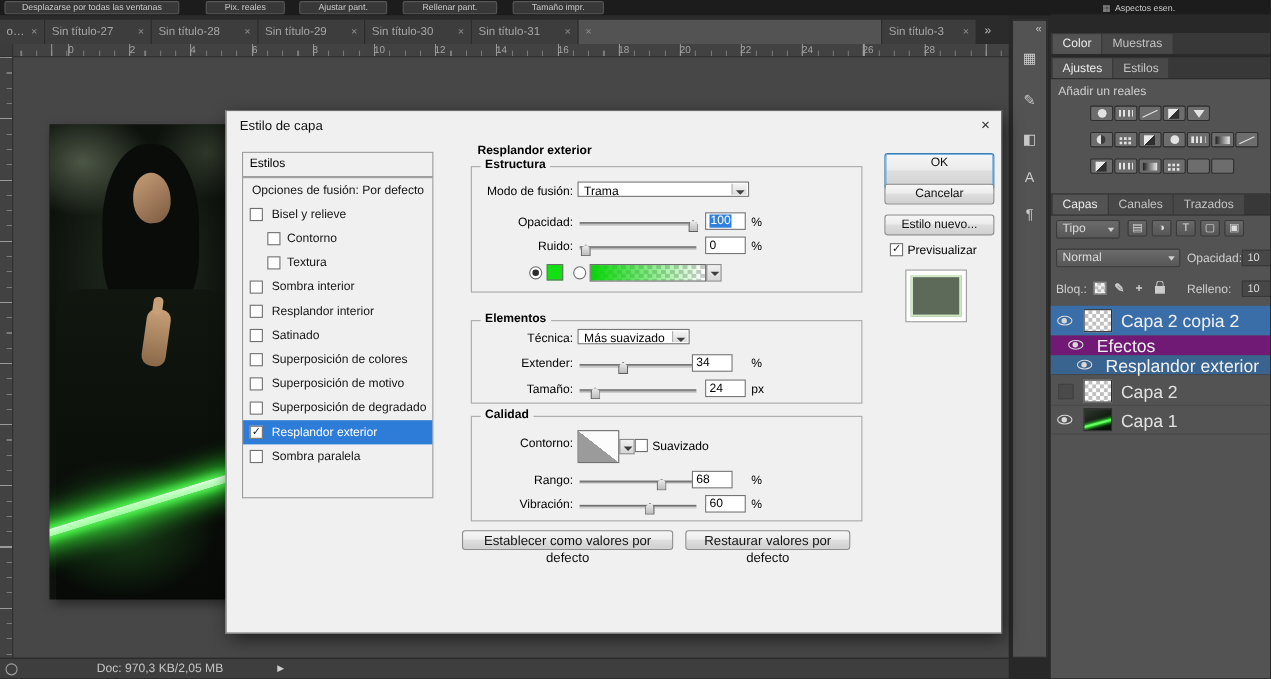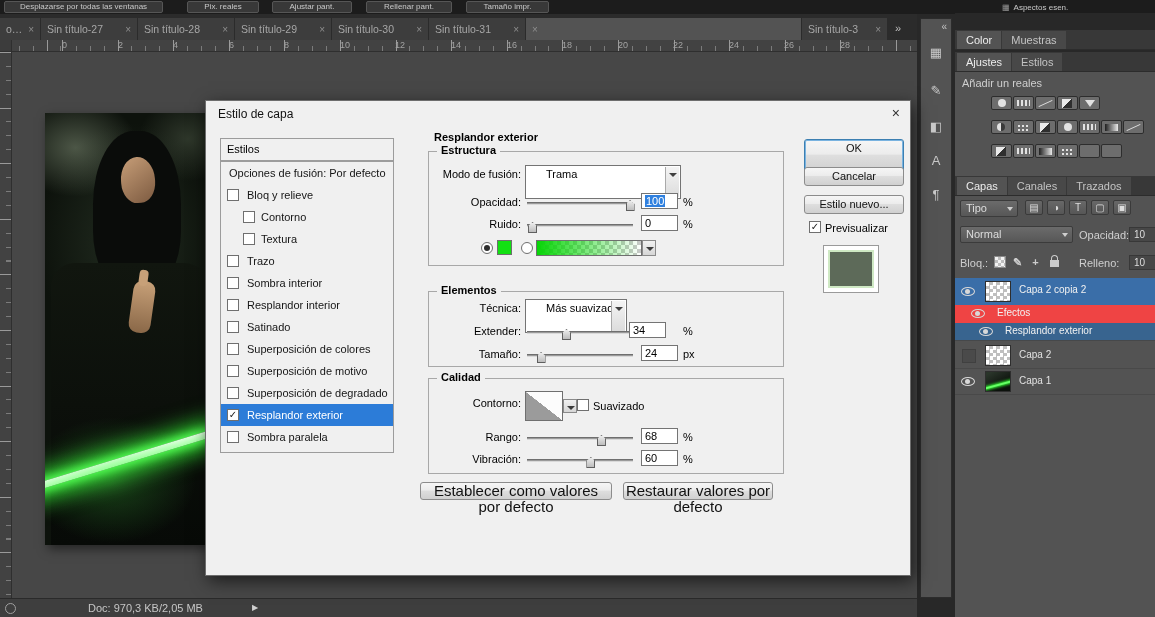--- a/index.html
+++ b/index.html
@@ -62,21 +62,21 @@
 .dcar{position:absolute;right:4px;top:6px;width:0;height:0;border:3px solid transparent;border-top:4px solid #cfcfcf}
 .dval{position:absolute;height:15px;background:#474747;border:1px solid #383838;color:#dddddd;font-size:10px;line-height:13px;padding:0 4px}
 .ficon{position:absolute;top:4px;width:18px;height:15px;background:linear-gradient(#686868,#565656);border:1px solid #3a3a3a;color:#ddd;font-size:10px;line-height:13px;text-align:center;border-radius:2px}
 .licon{position:absolute;width:15px;height:15px;color:#cccccc;font-size:11px;text-align:center;line-height:14px;font-weight:bold}
 .lchk{position:absolute;width:12px;height:12px;border:1px solid #8a8a8a;background-image:repeating-conic-gradient(#bdbdbd 0% 25%,#f2f2f2 0% 50%);background-size:6px 6px}
 .lock{position:absolute;width:9px;height:7px;background:#cccccc}
 .lock::before{content:"";position:absolute;top:-5px;left:1px;width:5px;height:5px;border:1.5px solid #ccc;border-bottom:none;border-radius:4px 4px 0 0}
 .eye{position:absolute;width:14px;height:9px;border:1px solid #d8d8d8;border-radius:50%}
 .eye::after{content:"";position:absolute;left:3px;top:1px;width:5px;height:5px;background:#d8d8d8;border-radius:50%}
 .layrow{position:absolute;left:0;width:200px}
-.lname{position:absolute;font-size:10px;color:#f1f1f1;white-space:nowrap}
+.lname{position:absolute;font-size:16px;color:#f1f1f1;white-space:nowrap}
 .thumb{position:absolute;border:1px solid #2e2e2e}
 .checker{background-color:#fff;background-image:repeating-conic-gradient(#bfbfbf 0% 25%,#ffffff 0% 50%);background-size:7px 7px}
 .mthumb{background:linear-gradient(150deg,#2a352a 10%,#0c110c 70%);overflow:hidden}
 .mthumb::after{content:"";position:absolute;left:-3px;top:12px;width:30px;height:2px;background:#66ff66;transform:rotate(-15deg);box-shadow:0 0 3px 1px #33ff33}
 .vwell{position:absolute;width:14px;height:14px;border:1px solid #404040;background:#4a4a4a}
 
 
 .adj{position:absolute;width:21px;height:14px;background:#6d6d6d;border:1px solid #2d2d2d;border-radius:2px}
 .aS::after{content:"";position:absolute;left:6px;top:2px;width:8px;height:8px;border-radius:50%;background:#e2e2e2}
 .aB::after{content:"";position:absolute;left:3px;top:3px;width:13px;height:6px;background:repeating-linear-gradient(to right,#e2e2e2 0 2px,transparent 2px 4px)}
@@ -91,38 +91,38 @@
 .dialog{background:#f0f0f0;border:1px solid #6d6d6d;box-shadow:3px 5px 16px rgba(0,0,0,.6);font-size:11px;color:#000;z-index:40}
 .dlg-close{position:absolute;right:10px;top:4px;font-size:14px;color:#333}
 .dlg-titletext{position:absolute;left:12px;top:6px;font-size:12px;color:#111}
 .box{position:absolute;border:1px solid #9c9c9c}
 .st-h{display:block;font-size:11px;line-height:21px;padding-left:6px}
 .sec-title{position:absolute;font-weight:bold;font-size:11px}
 .grp{position:absolute;border:1px solid #a8a8a8}
 .grp-t{position:absolute;top:-8px;left:8px;background:#f0f0f0;padding:0 4px;font-weight:bold;font-size:11px}
 .flab{position:absolute;left:0;width:92px;text-align:right;font-size:11px;white-space:nowrap}
 .unit{position:absolute;font-size:11px}
-.combo{position:absolute;height:34px;background:#fff;border:1px solid #747474;font-size:11px;line-height:16px;padding:0 18px 0 20px;white-space:nowrap}
+.combo{position:absolute;height:14px;background:#fff;border:1px solid #747474;font-size:11px;line-height:16px;padding:0 18px 0 5px;white-space:nowrap}
 .car{position:absolute;right:1px;top:1px;bottom:1px;width:14px;background:linear-gradient(#f4f4f4,#dcdcdc);border-left:1px solid #a9a9a9}
 .car::after{content:"";position:absolute;left:3px;top:6px;width:0;height:0;border:4px solid transparent;border-top:4px solid #404040}
 .sl{position:absolute;width:106px;height:3px;background:#9a9a9a;border-top:1px solid #6f6f6f;border-bottom:1px solid #d9d9d9}
 .th{position:absolute;top:-3px;width:9px;height:11px;background:linear-gradient(#ececec,#bdbdbd);border:1px solid #5f5f5f;clip-path:polygon(50% 0,100% 36%,100% 100%,0 100%,0 36%)}
 .val{position:absolute;width:37px;height:16px;background:#fff;border:1px solid #747474;font-size:11px;line-height:14px;padding-left:3px}
 .sel{background:#2f80df;color:#fff;padding:0 1px}
 .cb{position:absolute;width:12px;height:12px;background:#fff;border:1px solid #6f6f6f;font-size:10px;line-height:10px;text-align:center;color:#1a1a1a}
 .rd{position:absolute;width:12px;height:12px;background:#fff;border:1px solid #6f6f6f;border-radius:50%}
 .rd.on::after{content:"";position:absolute;left:2px;top:2px;width:6px;height:6px;border-radius:50%;background:#2d2d2d}
 .swatch{position:absolute;width:15px;height:15px;background:#12e012;border:1px solid #6f6f6f}
 .gradbar{position:absolute;width:106px;height:16px;border:1px solid #6f6f6f;background-image:linear-gradient(to right,#07d507,rgba(7,213,7,0)),repeating-conic-gradient(#c9c9c9 0% 25%,#ffffff 0% 50%);background-size:100% 100%,8px 8px}
 .gradbtn{position:absolute;width:14px;height:16px;background:linear-gradient(#f1f1f1,#d6d6d6);border:1px solid #8a8a8a}
 .gradbtn::after{content:"";position:absolute;left:3px;top:6px;width:0;height:0;border:4px solid transparent;border-top:4px solid #3c3c3c}
 .contour{position:absolute;width:38px;height:30px;border:1px solid #6f6f6f;background:linear-gradient(to top right,#9b9b9b 49.6%,#fcfcfc 50%)}
 .btn{position:absolute;background:linear-gradient(#f6f6f6,#ececec 45%,#dedede 50%,#d0d0d0);border:1px solid #8c8c8c;border-radius:3px;font-size:11px;text-align:center;color:#111}
 .btn.primary{border-color:#3c7fb1;box-shadow:inset 0 0 0 1px #79b3e0}
-.btn.sm{font-size:15px}
+.btn.sm{font-size:12px}
 .srow{position:relative;height:22px;line-height:22px;font-size:11px;color:#151515}
 .srow .cb{top:5px;left:6px}
 .srow .lb{position:absolute;left:26px;white-space:nowrap}
 .srow .lb.l0{left:8px}
 .srow.ind .cb{left:22px}
 .srow.ind .lb{left:40px}
 .srow.sel2{background:#2c7cd8;color:#fff}
 .pswatch{position:absolute;width:56px;height:48px;background:#fff;border:1px solid #9a9a9a}
 .pswatch::after{content:"";position:absolute;inset:4px;background:#5d6a59;border:2px solid #cfe9c4}
 .lbl{position:absolute;font-size:11px;white-space:nowrap}
@@ -284,21 +284,21 @@
       <div class="licon" style="left:73px;top:59px">+</div>
       <div class="lock" style="left:95px;top:64px"></div>
       <div class="dlab" style="left:124px;top:61px">Relleno:</div>
       <div class="dval" style="left:174px;top:59px;width:40px">10</div>
 
       <div class="layrow" style="top:82px;height:27px;background:#3a6ea8">
         <span class="eye" style="left:6px;top:9px"></span>
         <span class="thumb checker" style="left:30px;top:3px;width:26px;height:21px"></span>
         <span class="lname" style="left:64px;top:6px">Capa 2 copia 2</span>
       </div>
-      <div class="layrow" style="top:109px;height:18px;background:#ef4444">
+      <div class="layrow" style="top:109px;height:18px;background:#701a75">
         <span class="eye" style="left:16px;top:4px"></span>
         <span class="lname" style="left:42px;top:2px">Efectos</span>
       </div>
       <div class="layrow" style="top:127px;height:18px;background:#38648f;border-bottom:1px solid #46484a">
         <span class="eye" style="left:24px;top:4px"></span>
         <span class="lname" style="left:50px;top:2px">Resplandor exterior</span>
       </div>
       <div class="layrow" style="top:147px;height:26px;border-bottom:1px solid #494949">
         <span class="vwell" style="left:7px;top:6px"></span>
         <span class="thumb checker" style="left:30px;top:2px;width:26px;height:21px"></span>
@@ -320,33 +320,29 @@
 
     <div class="box" style="left:14px;top:37px;width:174px;height:23px">
       <span class="st-h">Estilos</span>
     </div>
     <div class="box" style="left:14px;top:60px;width:174px;height:292px">
       <div class="srow">
           <span class="lb l0">Opciones de fusión: Por defecto</span>
         </div>
       <div class="srow">
           <span class="cb"></span>
-          <span class="lb">Bloq y relieve</span>
+          <span class="lb">Bisel y relieve</span>
         </div>
       <div class="srow ind">
           <span class="cb"></span>
           <span class="lb">Contorno</span>
         </div>
       <div class="srow ind">
           <span class="cb"></span>
           <span class="lb">Textura</span>
-        </div>
-      <div class="srow">
-          <span class="cb"></span>
-          <span class="lb">Trazo</span>
         </div>
       <div class="srow">
           <span class="cb"></span>
           <span class="lb">Sombra interior</span>
         </div>
       <div class="srow">
           <span class="cb"></span>
           <span class="lb">Resplandor interior</span>
         </div>
       <div class="srow">
@@ -422,21 +418,21 @@
       <span class="grp-t">Calidad</span>
       <span class="flab" style="top:18px">Contorno:</span>
       <div class="contour" style="left:96px;top:12px"></div>
       <div class="gradbtn" style="left:134px;top:20px;height:14px"></div>
       <span class="cb" style="left:148px;top:20px"></span>
       <span class="lbl" style="left:164px;top:21px">Suavizado</span>
       <span class="flab" style="top:52px">Rango:</span>
       <div class="sl" style="left:98px;top:58px">
           <span class="th" style="left:66%"></span>
         </div>
-      <div class="val" style="left:212px;top:49px">68</div>
+      <div class="val" style="left:200px;top:49px">68</div>
       <span class="unit" style="left:254px;top:52px">%</span>
       <span class="flab" style="top:74px">Vibración:</span>
       <div class="sl" style="left:98px;top:80px">
           <span class="th" style="left:56%"></span>
         </div>
       <div class="val" style="left:212px;top:71px">60</div>
       <span class="unit" style="left:254px;top:74px">%</span>
     </div>
 
     <div class="btn sm" style="left:214px;top:381px;width:192px;height:18px;line-height:16px">Establecer como valores por defecto</div>

